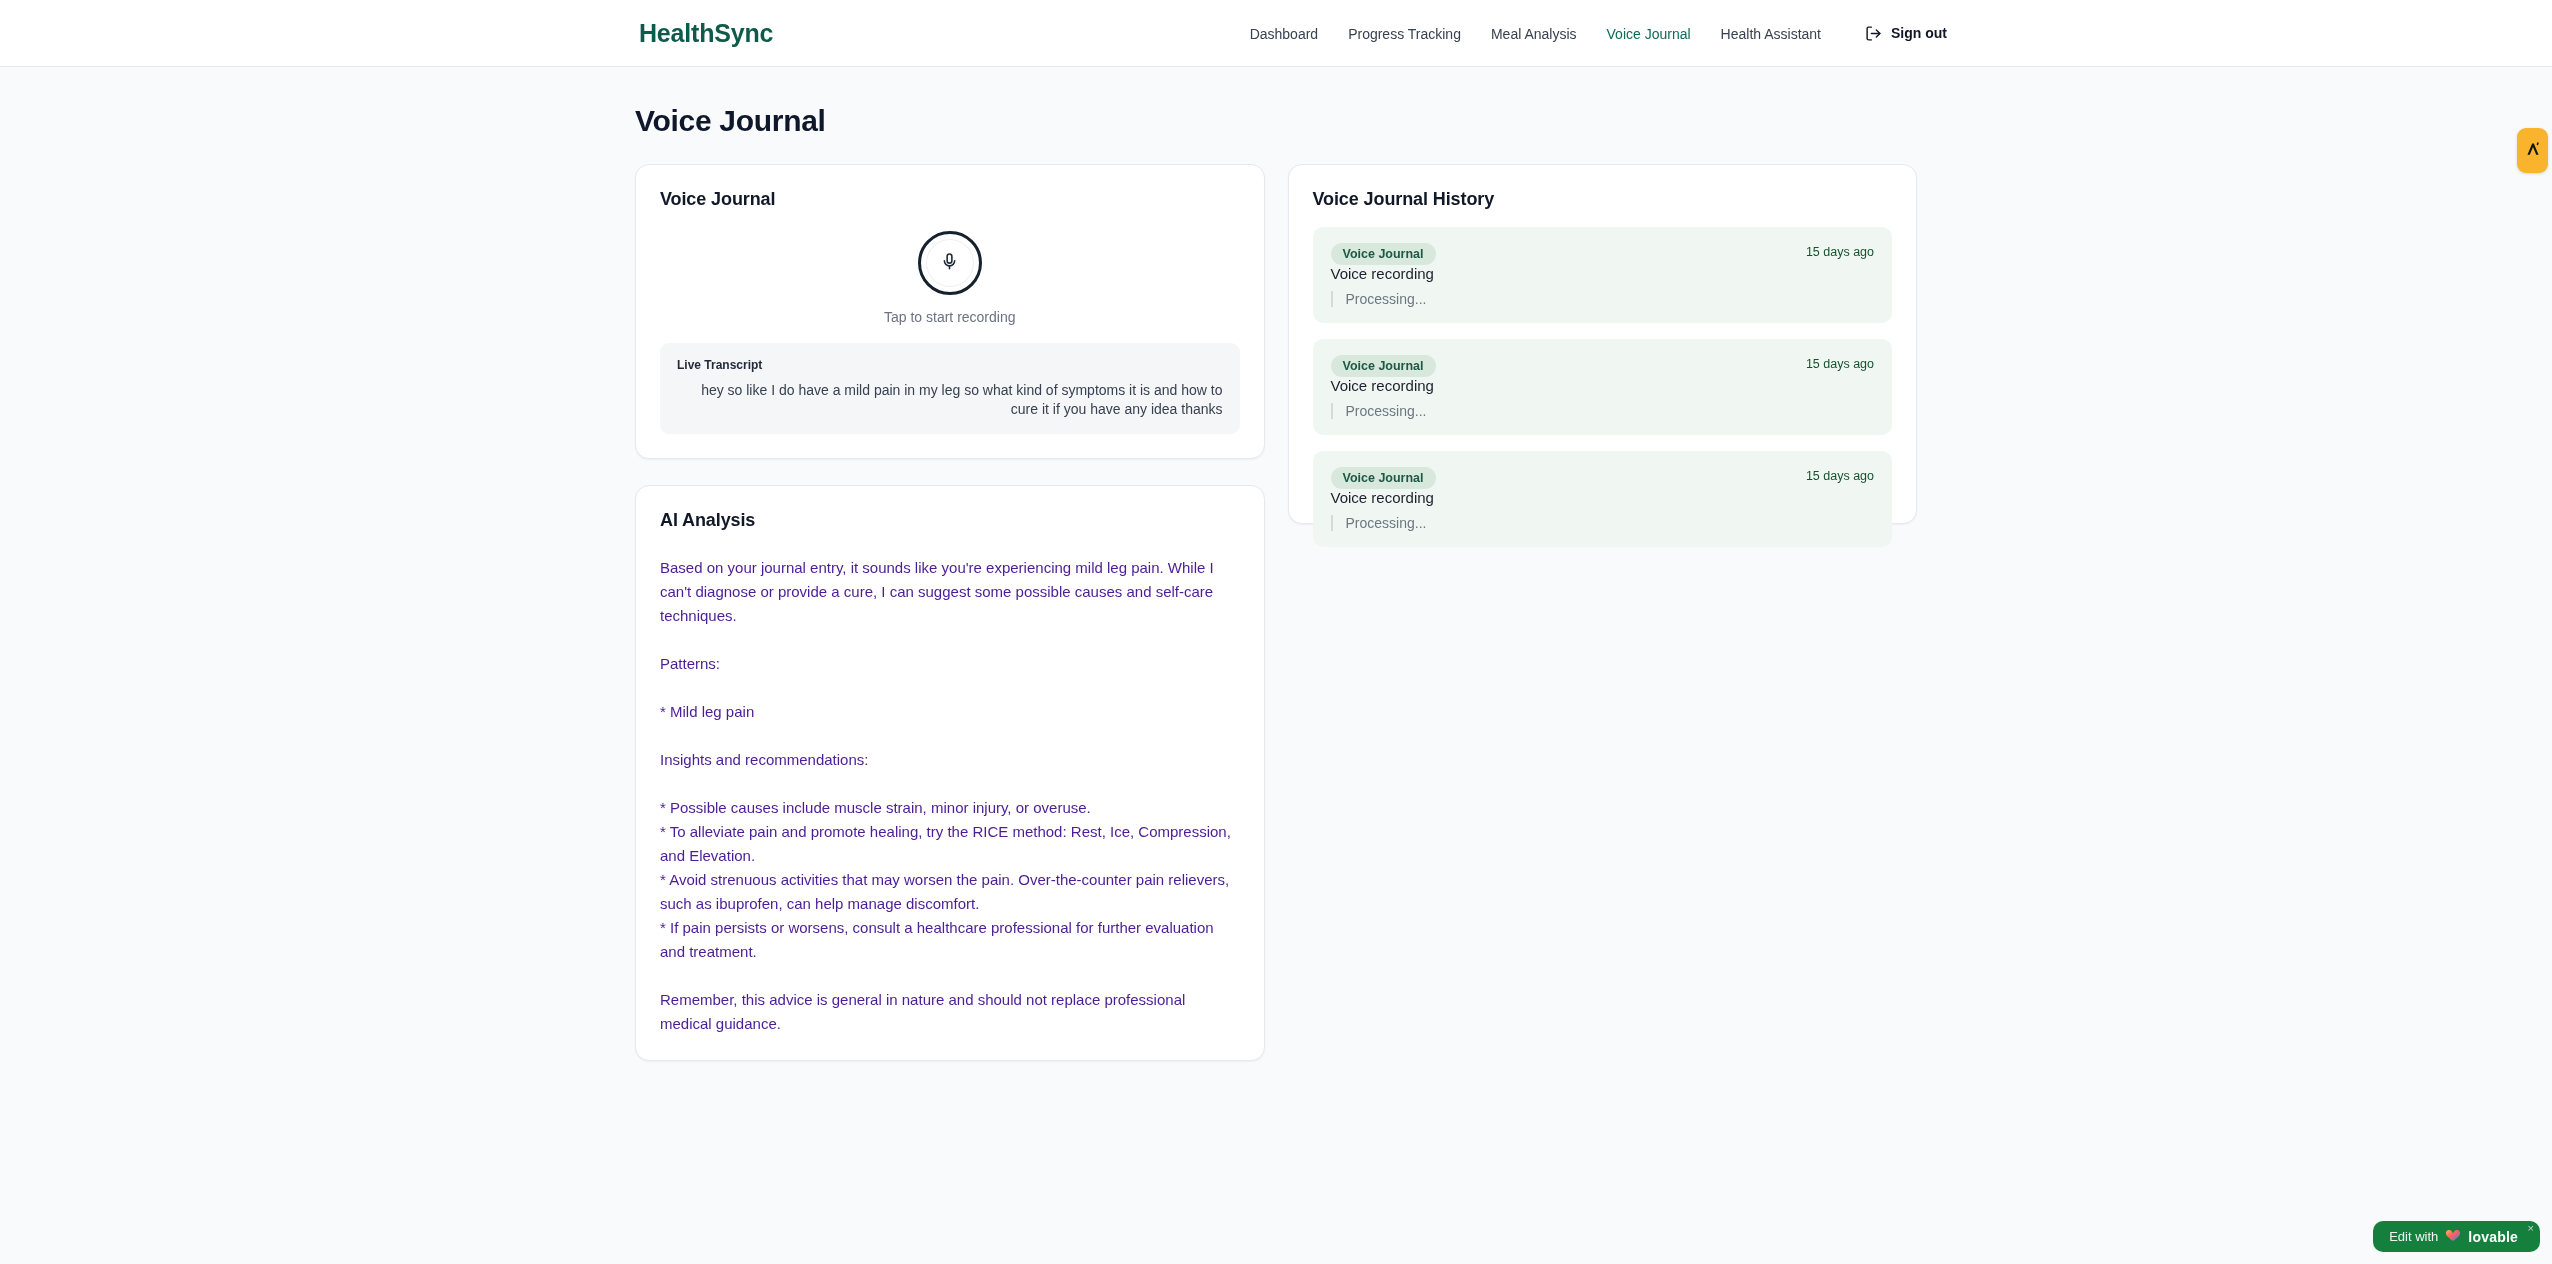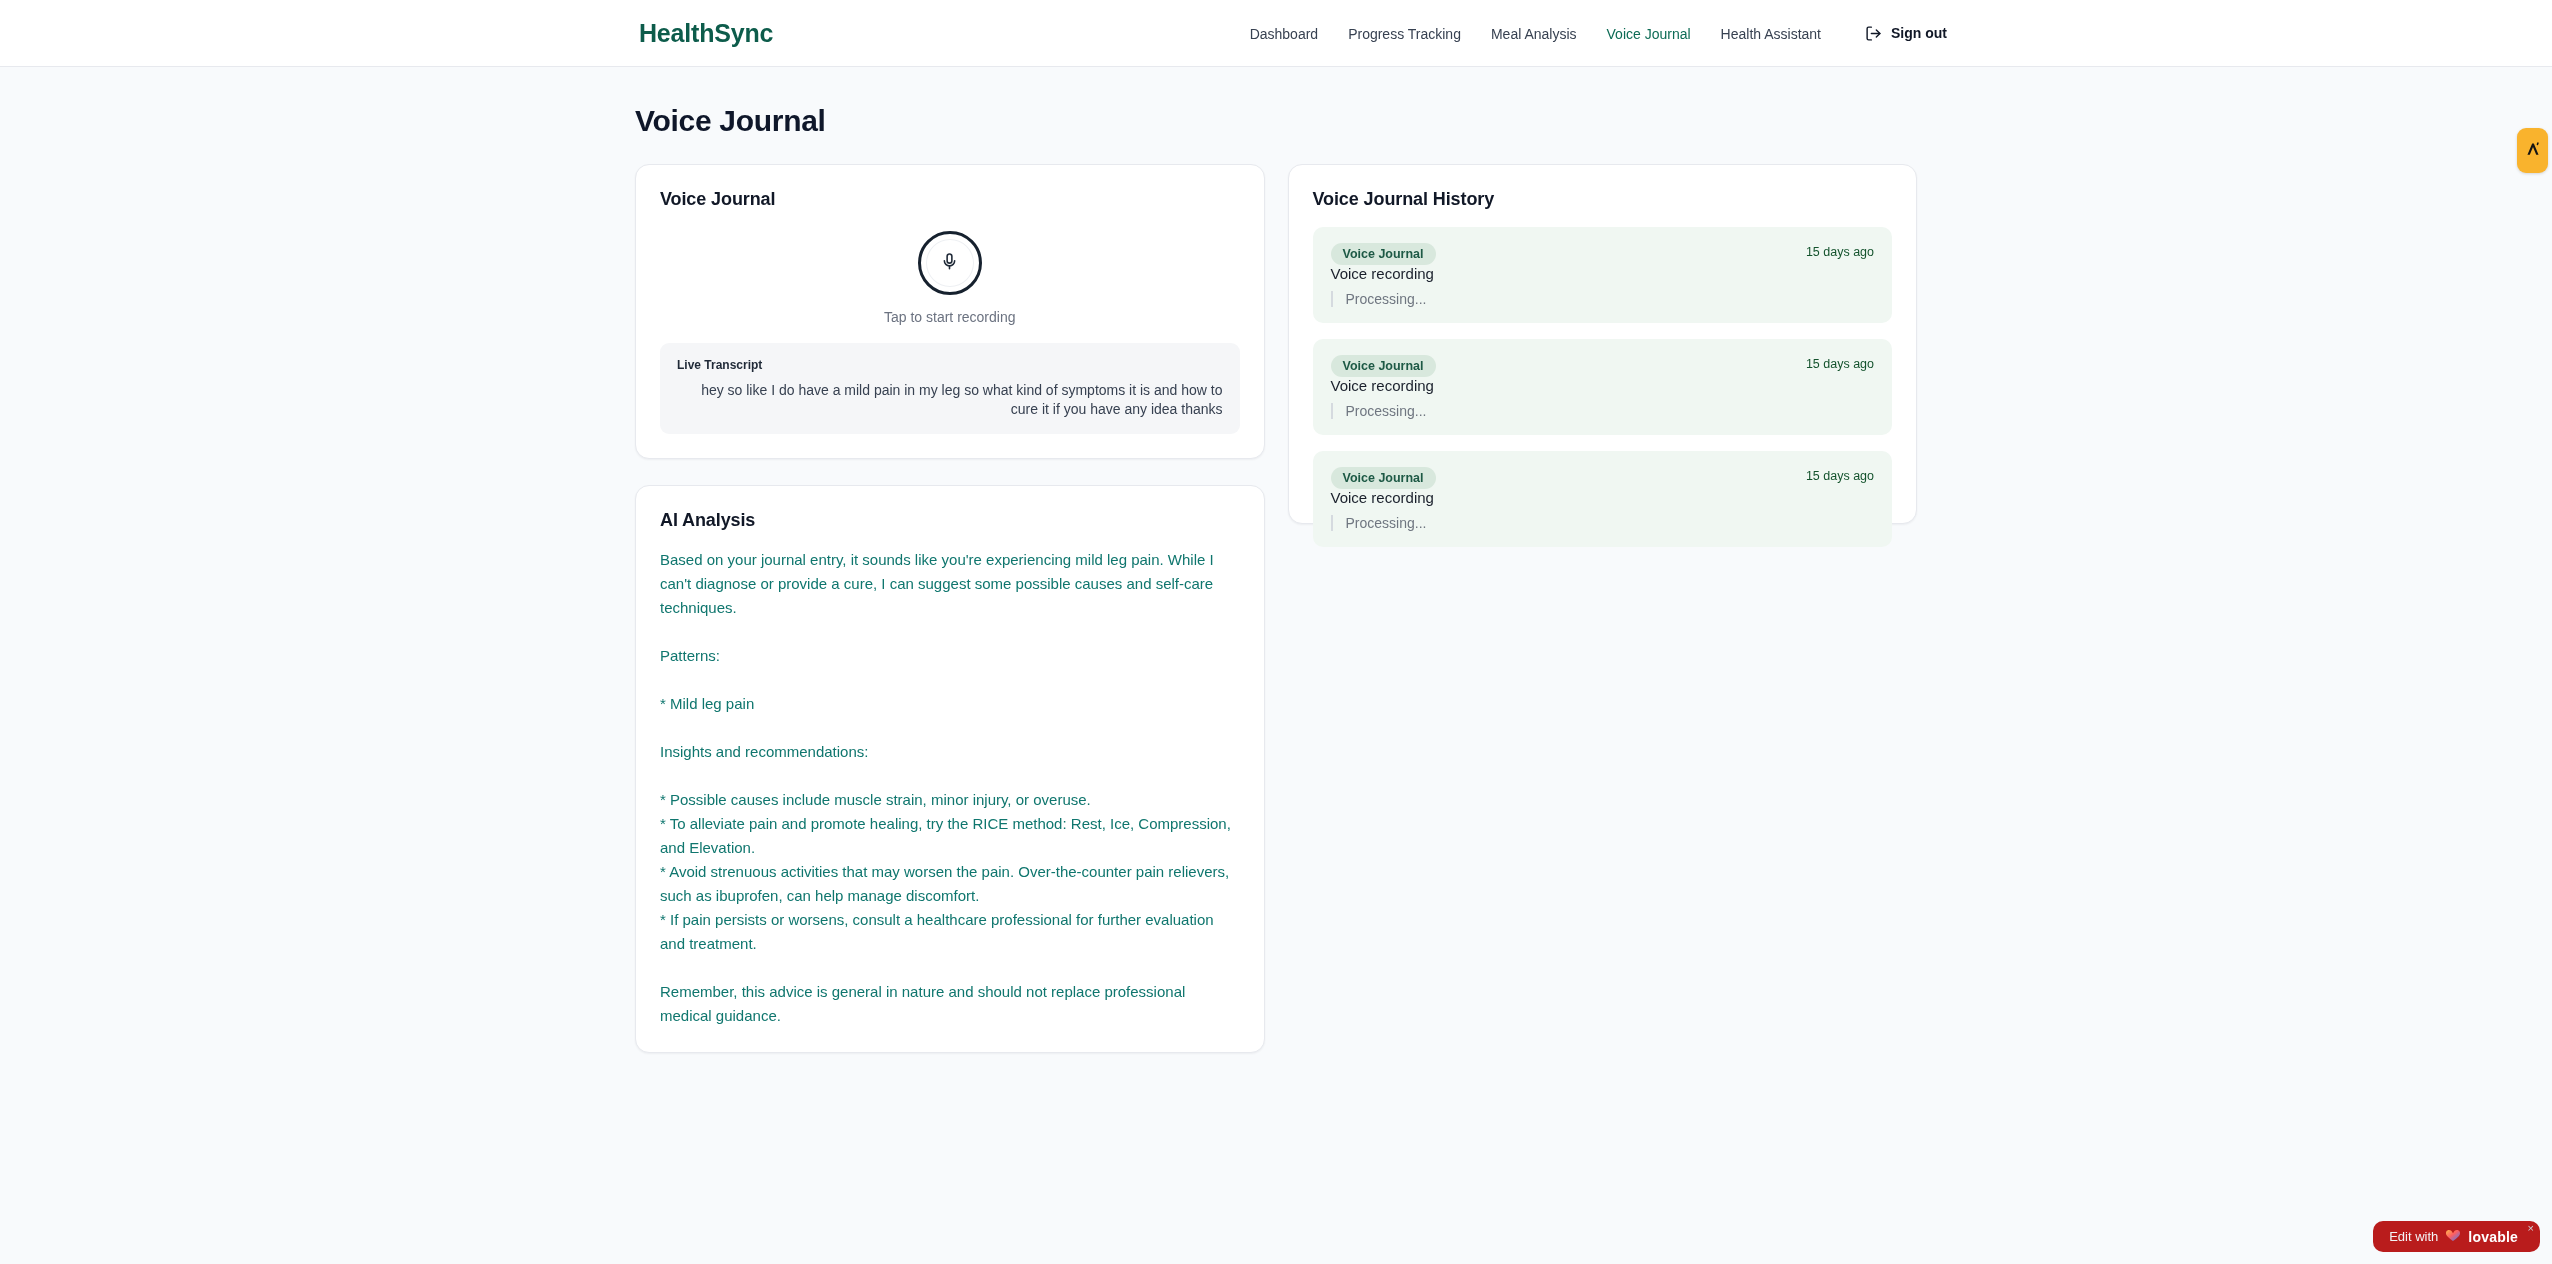--- a/index.html
+++ b/index.html
@@ -127,24 +127,24 @@
   }
   .transcript-text {
     font-size: 14px;
     line-height: 19px;
     color: #374151;
     text-align: right;
   }
 
   
   .analysis-content {
-    margin-top: 17px;
+    margin-top: 25px;
     font-size: 15px;
     line-height: 24px;
-    color: #0f766e;
+    color: #4c1d95;
     white-space: pre-wrap;
   }
 
   
   .history-card { height: 360px; }
   .history-list { margin-top: 17px; display: flex; flex-direction: column; gap: 16px; }
   .history-item {
     background: #f0f7f2;
     border-radius: 10px;
     padding: 16px 18px;
@@ -188,21 +188,21 @@
     justify-content: center;
     cursor: pointer;
     box-shadow: 0 1px 3px rgba(0,0,0,0.15);
   }
 
   
   .lovable-badge {
     position: fixed;
     right: 12px;
     bottom: 12px;
-    background: #b91c1c;
+    background: #15803d;
     border-radius: 10px;
     height: 31px;
     display: flex;
     align-items: center;
     gap: 7px;
     padding: 0 22px 0 16px;
     cursor: pointer;
   }
   .lovable-prefix { color: #f3f4f6; font-size: 13px; }
   .lovable-brand { color: #ffffff; font-size: 14px; font-weight: 700; letter-spacing: 0.2px; }

